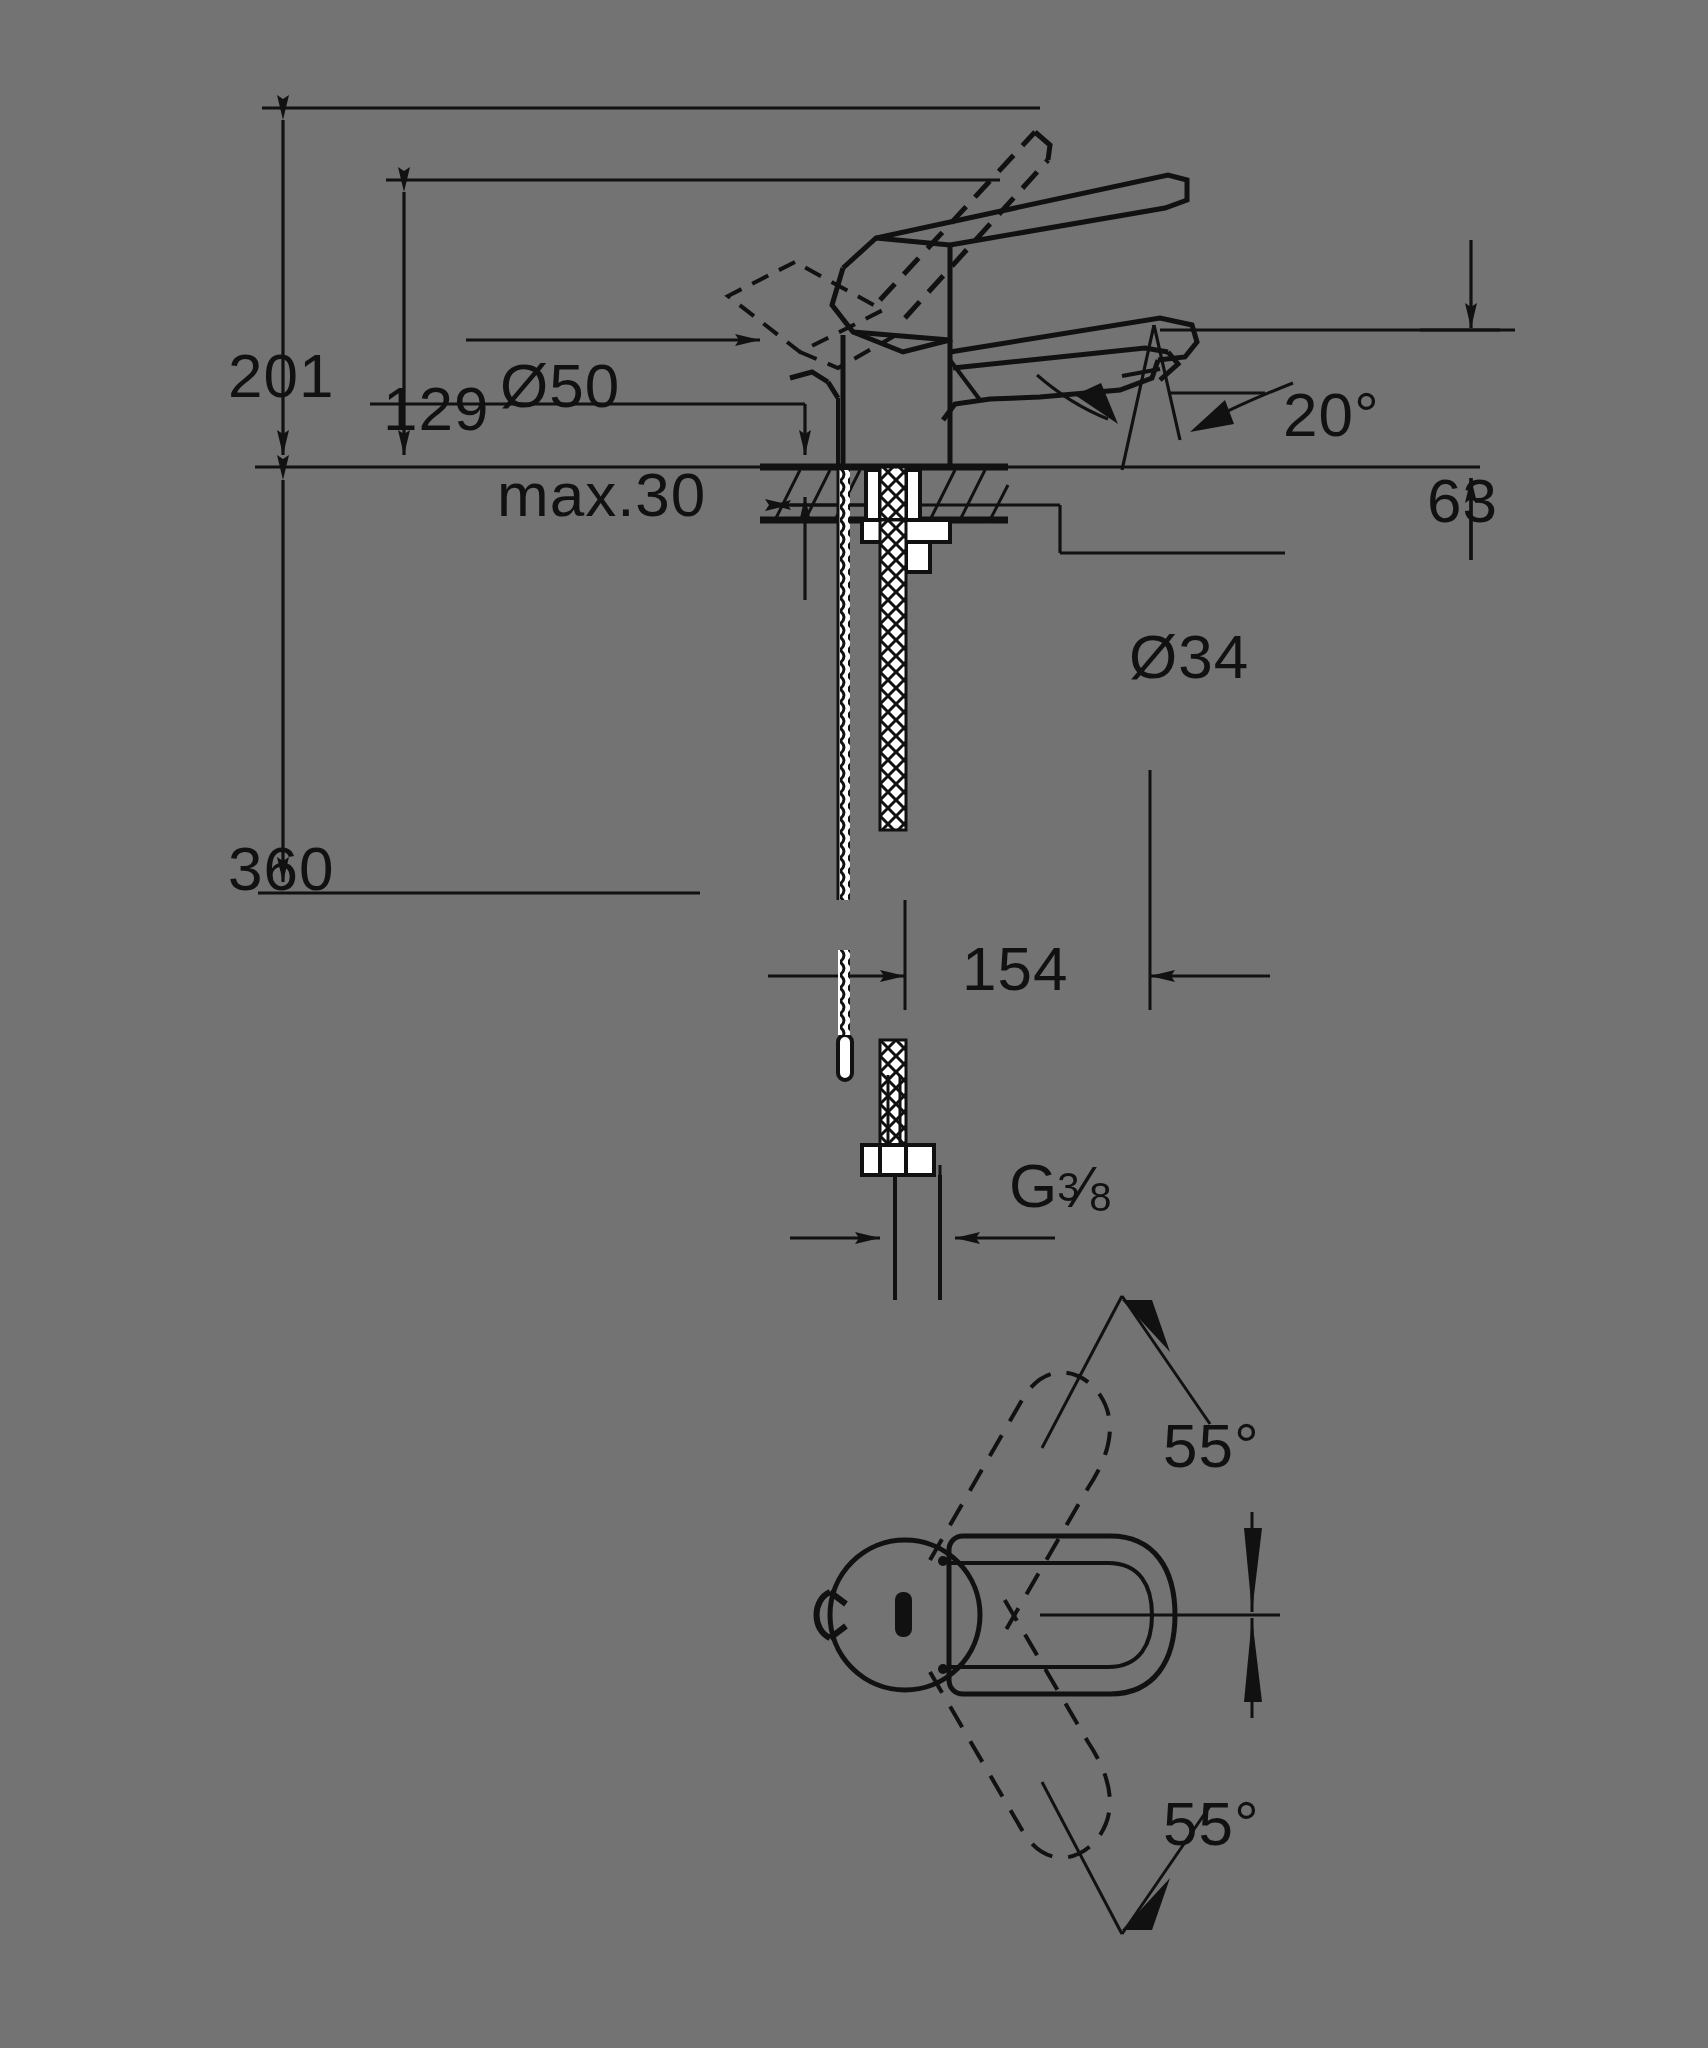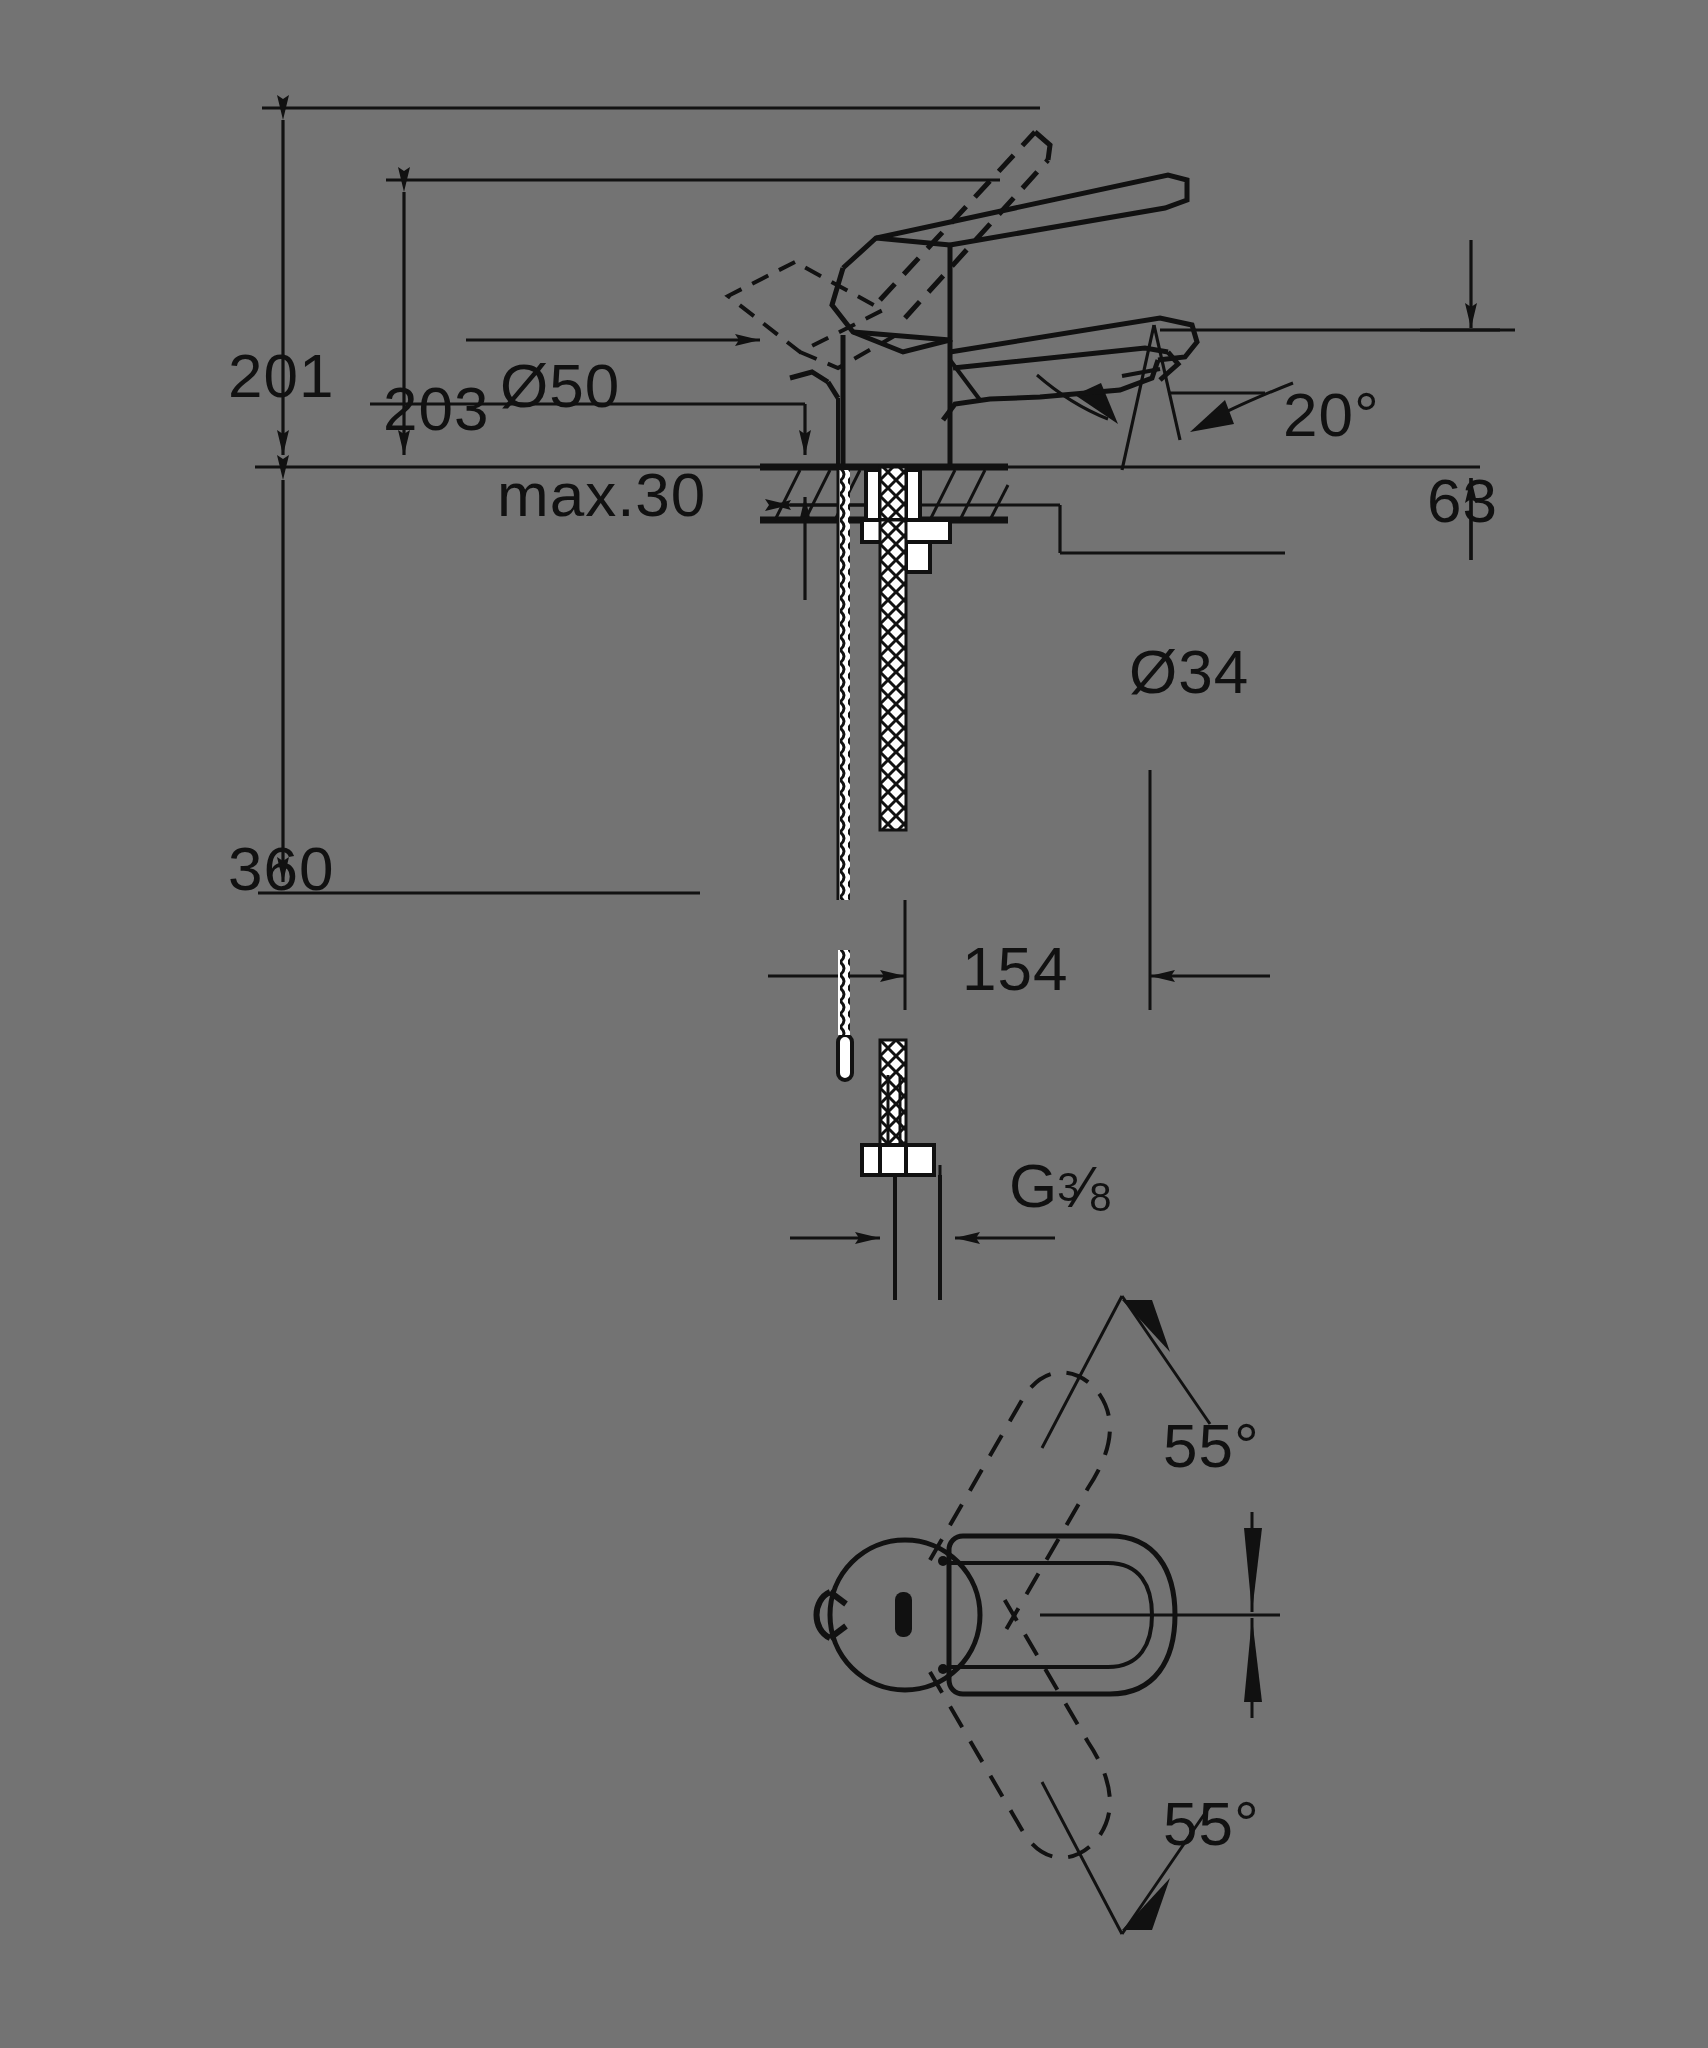--- a/index.html
+++ b/index.html
@@ -296,24 +296,24 @@
         <line x1="1252" y1="1718" x2="1252" y2="1618"></line>
       </g>
       <g fill="#111" stroke="none">
         <path d="M1244,1702 L1252,1618 L1262,1702 Z"></path>
       </g>
 
     </g>
   </svg>
 
   <div class="lbl dim" style="left:228px;top:345px;">201</div>
-  <div class="lbl dim" style="left:383px;top:378px;">203</div>
+  <div class="lbl dim" style="left:383px;top:378px;">129</div>
   <div class="lbl dim" style="left:500px;top:355px;">Ø50</div>
   <div class="lbl dim" style="left:497px;top:464px;">max.30</div>
-  <div class="lbl dim" style="left:1129px;top:641px;">Ø34</div>
+  <div class="lbl dim" style="left:1129px;top:626px;">Ø34</div>
   <div class="lbl dim" style="left:1283px;top:384px;">20°</div>
   <div class="lbl dim" style="left:1427px;top:470px;">63</div>
   <div class="lbl dim" style="left:228px;top:838px;">360</div>
   <div class="lbl dim" style="left:962px;top:938px;">154</div>
 
   <div class="frac" style="left:1009px;top:1155px;">
     <span class="g">G</span><span class="num">3</span><span class="sl">⁄</span><span class="den">8</span>
   </div>
 
   <div class="lbl dim" style="left:1163px;top:1415px;">55°</div>

